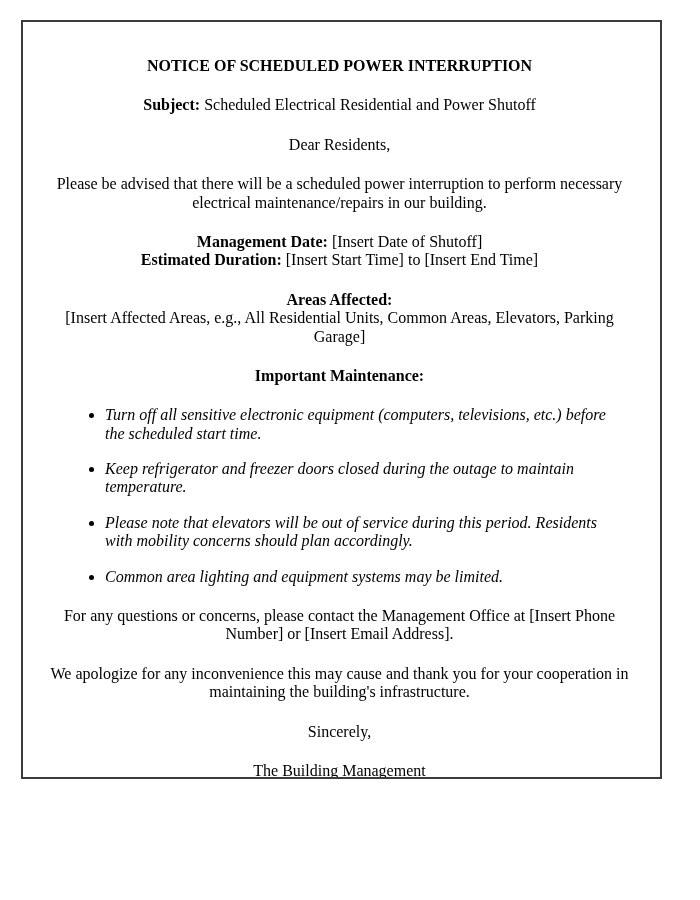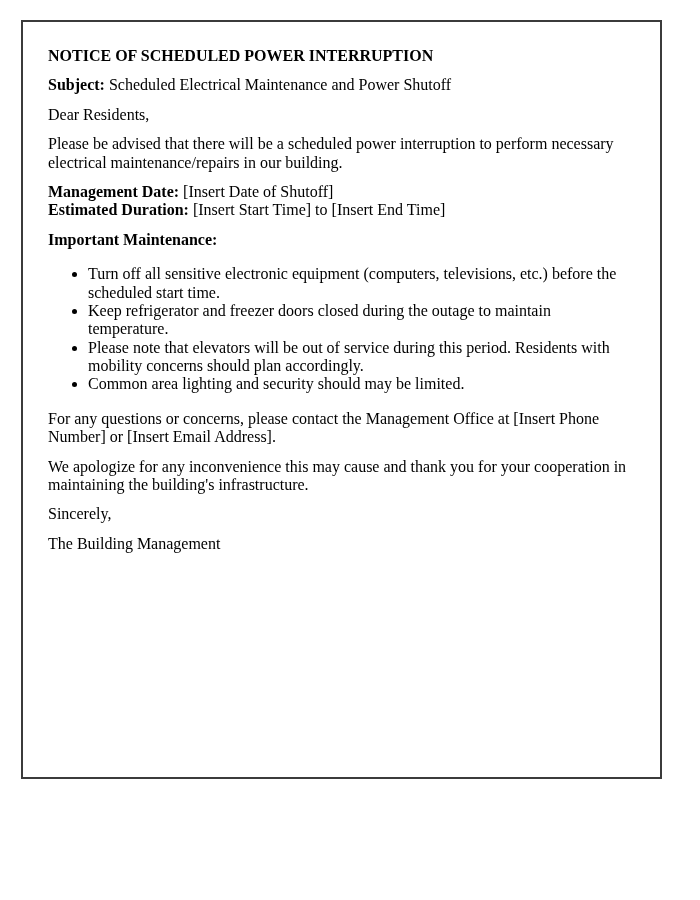--- a/index.html
+++ b/index.html
@@ -18,69 +18,75 @@
     top: 20px;
     width: 641px;
     height: 759px;
     box-sizing: border-box;
     border: 2px solid #3b3b3b;
     padding: 14px 29px 14px 25px;
     overflow: hidden;
     line-height: 1.15;
   }
   .letter p {
-    margin: 11px 0;
+    margin: 21px 0;
+    text-align: center;
   }
   .title {
     font-weight: bold;
   }
   .letter ul {
     margin: 16px 0;
     padding-left: 40px;
   }
   .letter li {
-    margin: 0;
+    margin: 17px;
+    font-style: italic;
   }
   b { font-weight: bold; }
 </style>
 </head>
 <body style="background: rgb(255, 255, 255);">
 
 <div class="letter" style="border-color: rgb(59, 59, 59); color: rgb(0, 0, 0);">
 
   <p class="title">NOTICE OF SCHEDULED POWER INTERRUPTION</p>
 
 
 
   <p>
     <b>Subject:</b>
-    <span>Scheduled Electrical Maintenance and Power Shutoff</span>
+    <span>Scheduled Electrical Residential and Power Shutoff</span>
   </p>
 
   <p>Dear Residents,</p>
 
   <p>Please be advised that there will be a scheduled power interruption to perform necessary electrical maintenance/repairs in our building.</p>
 
   <p>
     <b>Management Date:</b>
     <span>[Insert Date of Shutoff]</span><br>
     <b>Estimated Duration:</b>
     <span>[Insert Start Time] to [Insert End Time]</span>
   </p>
 
+  <p>
+    <b>Areas Affected:</b><br>
+    <span>[Insert Affected Areas, e.g., All Residential Units, Common Areas, Elevators, Parking Garage]</span>
+  </p>
 
   <p>
     <b>Important Maintenance:</b>
   </p>
 
   <ul>
     <li>Turn off all sensitive electronic equipment (computers, televisions, etc.) before the scheduled start time.</li>
     <li>Keep refrigerator and freezer doors closed during the outage to maintain temperature.</li>
     <li>Please note that elevators will be out of service during this period. Residents with mobility concerns should plan accordingly.</li>
-    <li>Common area lighting and security should may be limited.</li>
+    <li>Common area lighting and equipment systems may be limited.</li>
   </ul>
 
   <p>For any questions or concerns, please contact the Management Office at [Insert Phone Number] or [Insert Email Address].</p>
 
   <p>We apologize for any inconvenience this may cause and thank you for your cooperation in maintaining the building's infrastructure.</p>
 
   <p>Sincerely,</p>
 
   <p>
     <span>The Building Management</span><br>

